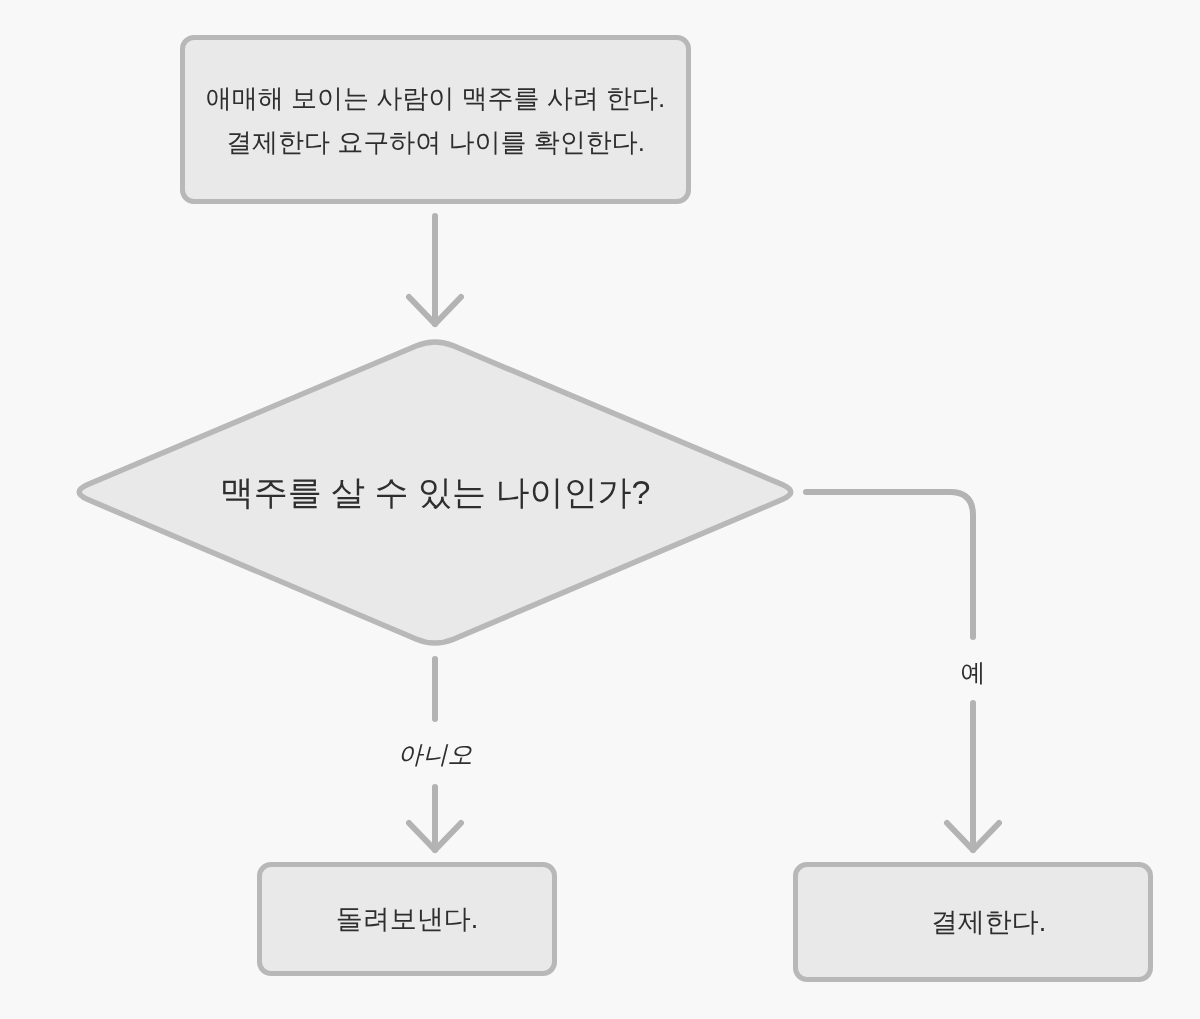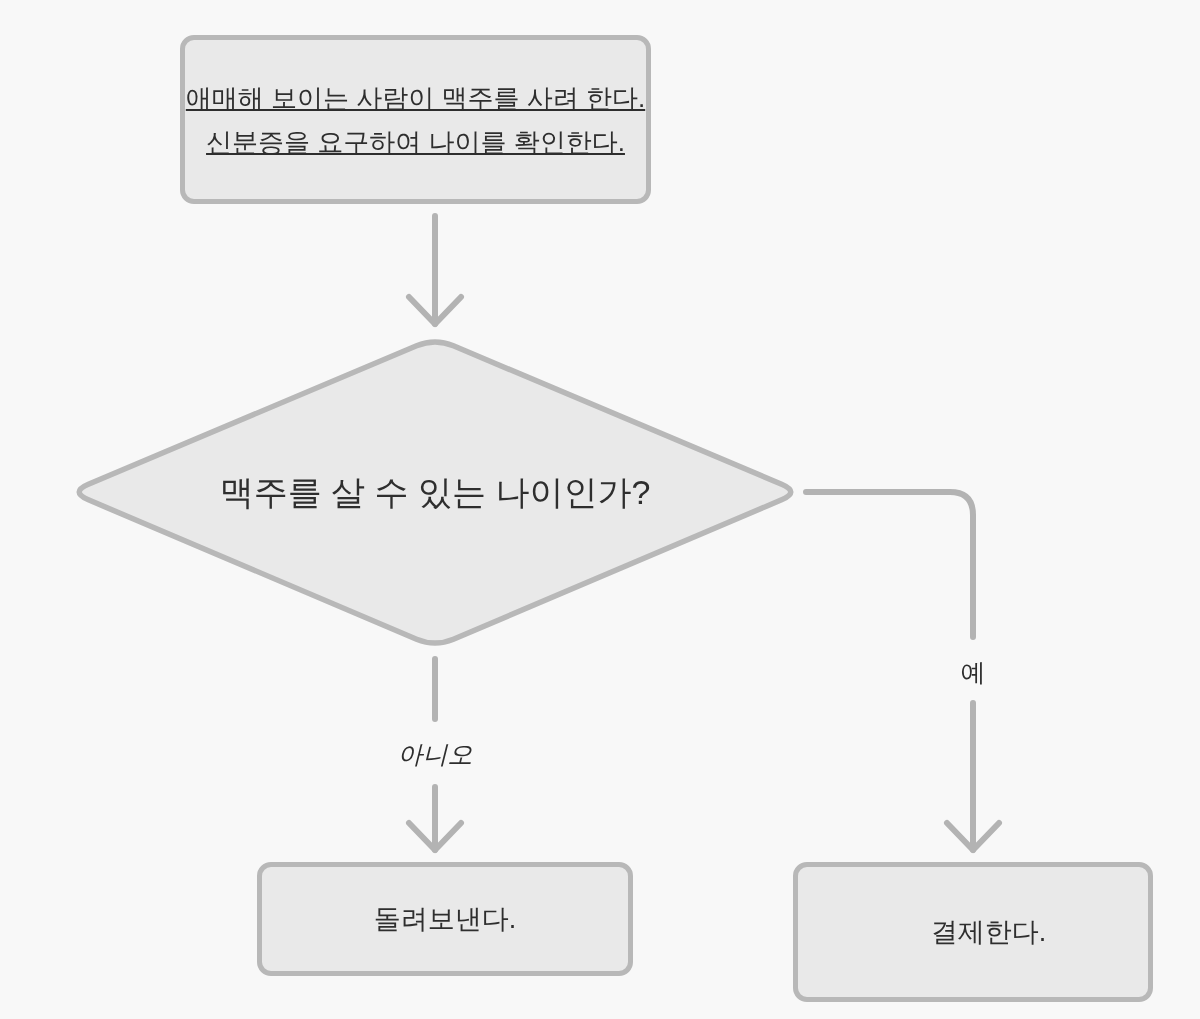--- a/index.html
+++ b/index.html
@@ -30,38 +30,37 @@
     flex-direction: column;
     align-items: center;
     justify-content: center;
     text-align: center;
     font-size: 26px;
     line-height: 44px;
   }
   .box-start {
     left: 180px;
     top: 35px;
-    width: 471px;
+    width: 511px;
     height: 169px;
-    text-decoration: underline;
   }
   .box-result {
     font-size: 27px;
   }
   .box-no {
     left: 257px;
     top: 862px;
-    width: 376px;
+    width: 300px;
     height: 114px;
   }
   .box-yes {
     left: 793px;
     top: 862px;
     width: 360px;
-    height: 140px;
+    height: 120px;
     padding-left: 31px;
   }
   .diamond-label {
     position: absolute;
     left: 70px;
     top: 338px;
     width: 730px;
     height: 309px;
     display: flex;
     align-items: center;
@@ -111,21 +110,21 @@
 
     <g fill="none" stroke-width="6" stroke-linecap="round" stroke-linejoin="round" stroke="#b3b3b3">
       <path d="M 806 492 L 950 492 Q 973 492 973 515 L 973 637"></path>
       <path d="M 973 703 L 973 850"></path>
       <path d="M 947 823 L 973 850 L 999 823"></path>
     </g>
   </svg>
 
   <div class="box box-start">
     <div>애매해 보이는 사람이 맥주를 사려 한다.</div>
-    <div>신분증을 요구하여 나이를 확인한다.</div>
+    <div>결제한다 요구하여 나이를 확인한다.</div>
   </div>
 
   <div class="diamond-label">맥주를 살 수 있는 나이인가?</div>
 
   <div class="edge-label edge-label-no">아니오</div>
   <div class="edge-label edge-label-yes">예</div>
 
   <div class="box box-result box-no">돌려보낸다.</div>
   <div class="box box-result box-yes">결제한다.</div>
 

